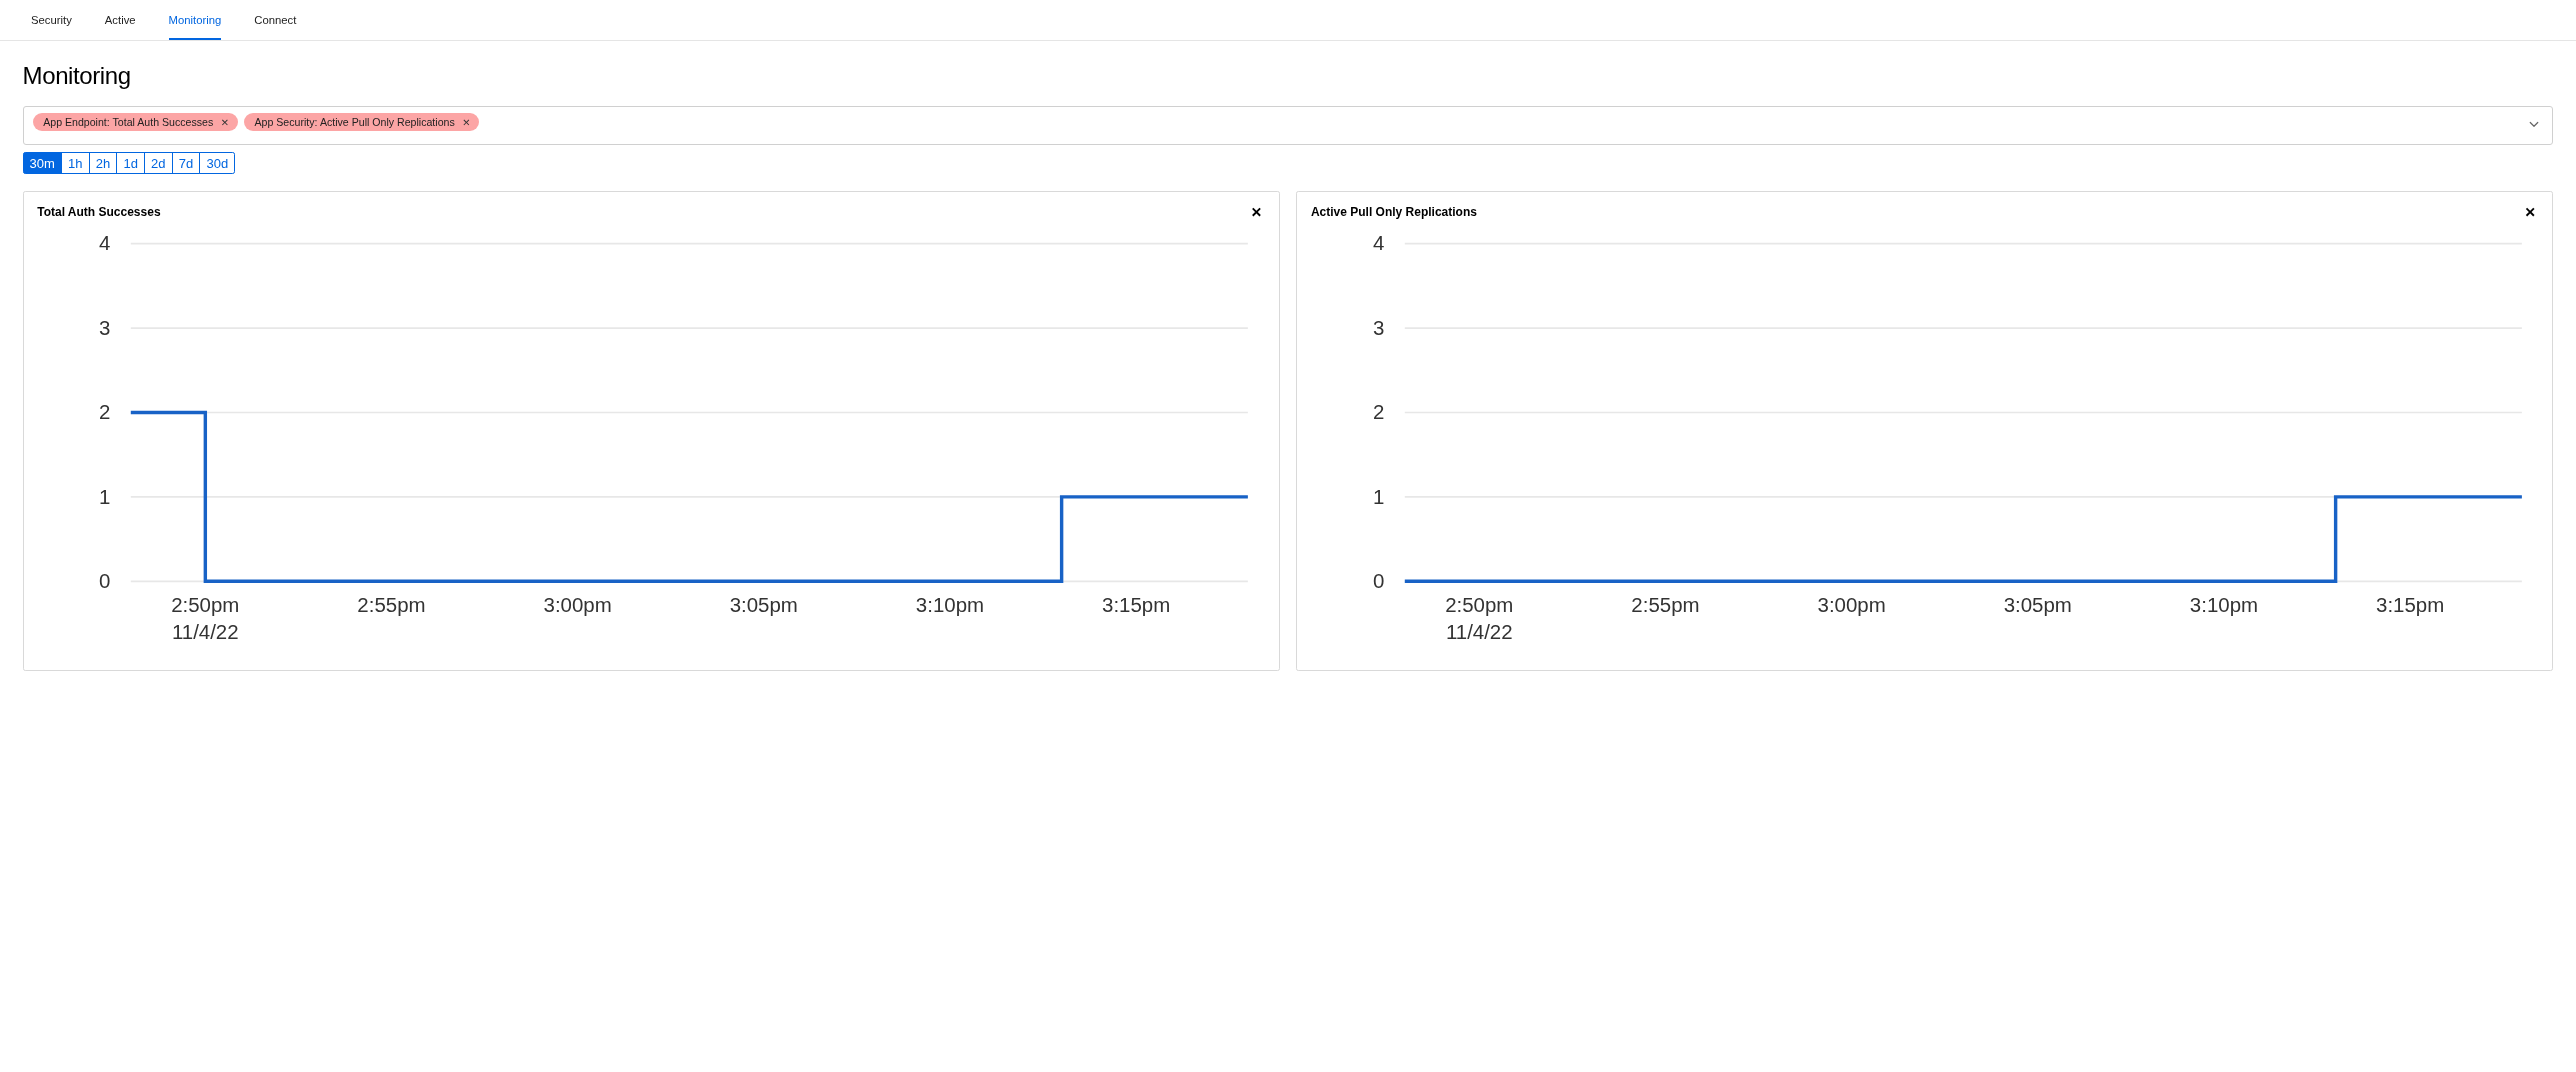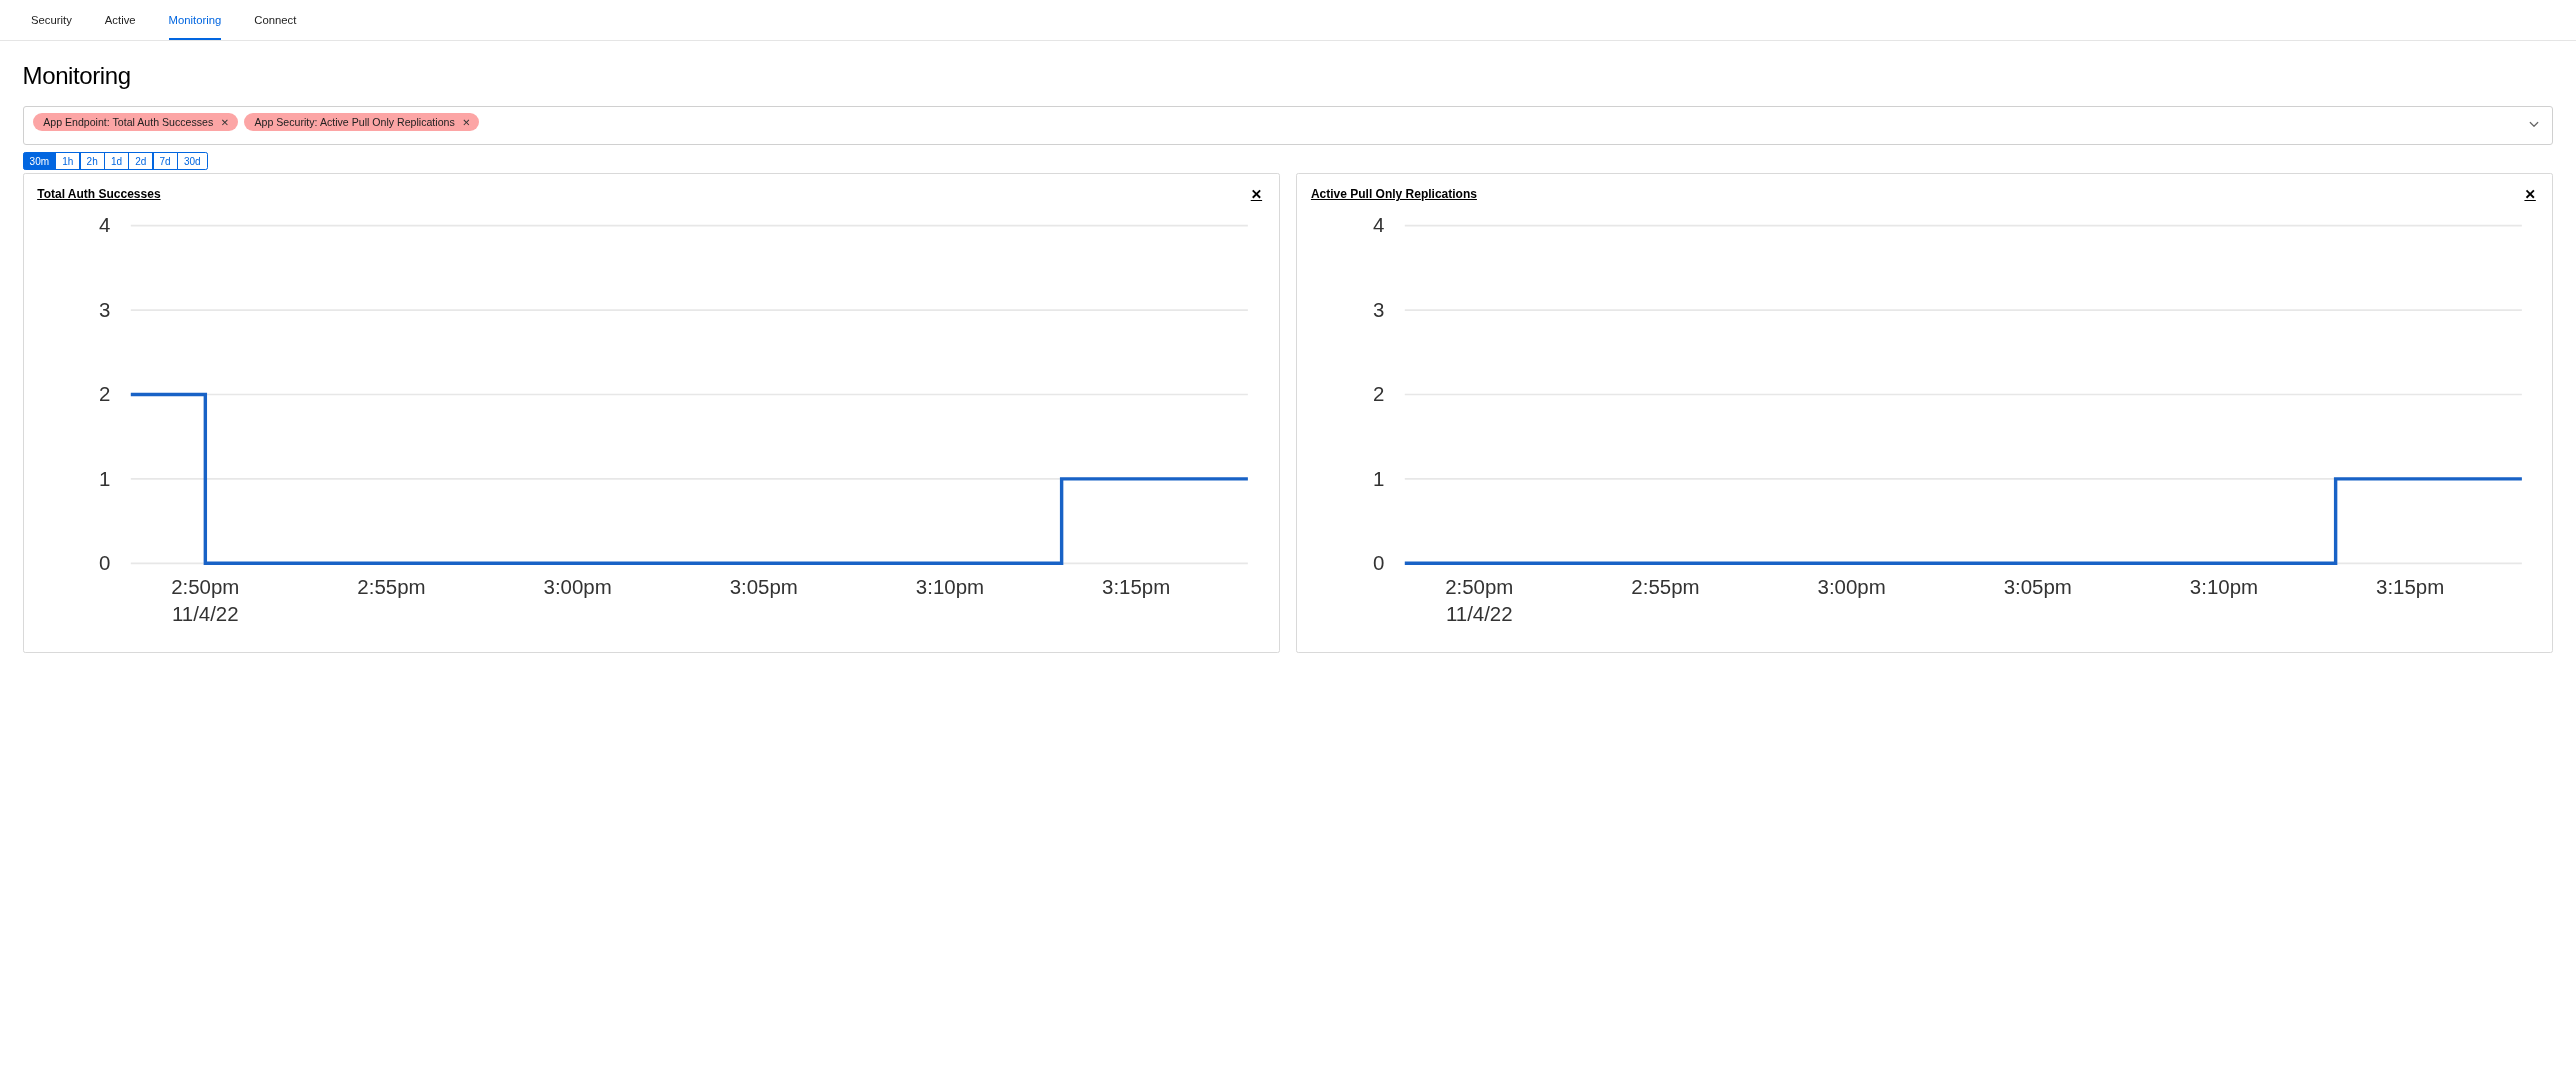--- a/index.html
+++ b/index.html
@@ -72,35 +72,34 @@
   .chevron {
     align-self: center;
     padding: 4.5px 3px;
     cursor: pointer;
     color: #555;
   }
   .range-row { margin-top: 7.5px; display: flex; }
   .range-btn {
     border: 0.8px solid #0266e0;
     padding: 2.3px 6px;
-    font-size: 10px;
+    font-size: 13px;
     color: #0266e0;
     background: #fff;
     cursor: pointer;
     margin-left: -0.8px;
   }
   .range-btn:first-child { border-top-left-radius: 2.3px; border-bottom-left-radius: 2.3px; margin-left: 0; }
   .range-btn:last-child { border-top-right-radius: 2.3px; border-bottom-right-radius: 2.3px; }
   .range-btn.active { background: #0266e0; color: #fff; }
   .panels {
     display: grid;
     grid-template-columns: 1fr 1fr;
     gap: 16.6px;
-    margin-top: 3px;
-    text-decoration: underline;
+    margin-top: 17px;
   }
   .panel {
     border: 0.8px solid #d9d9d9;
     border-radius: 2.3px;
     padding: 10.6px 13.6px 13.6px 13.6px;
     position: relative;
   }
   .panel-header {
     display: flex;
     justify-content: space-between;

